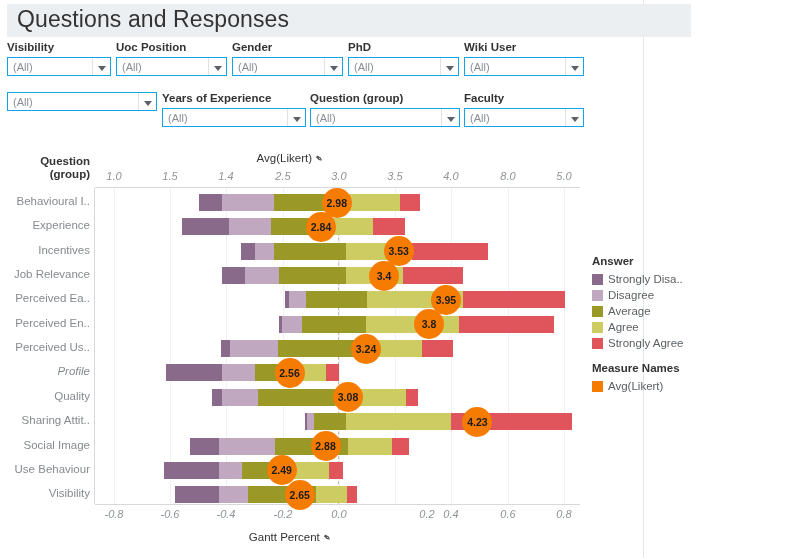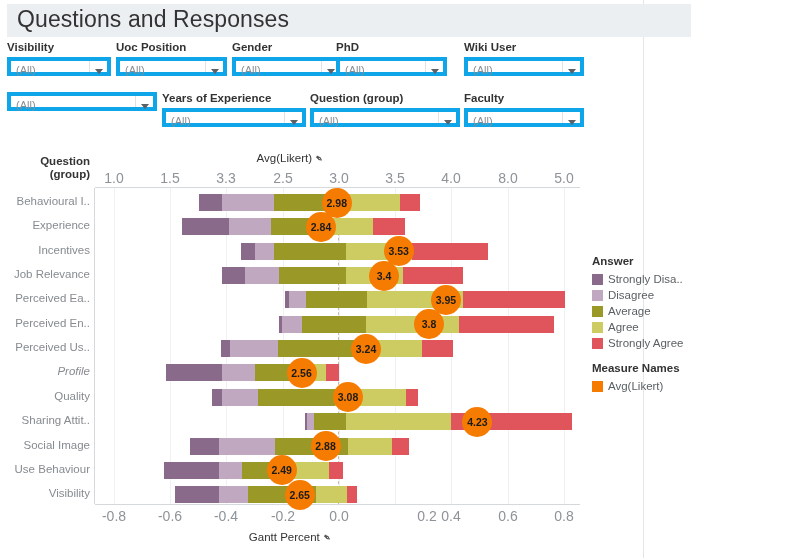--- a/index.html
+++ b/index.html
@@ -25,21 +25,21 @@
   }
 
   
   .filters{position:absolute;left:0;top:41px;width:698px;}
   .filter{position:absolute;}
   .filter .flabel{
     font-size:11.5px;font-weight:bold;color:#333;
     white-space:nowrap;margin-bottom:3px;line-height:13px;
   }
   .ddl{
-    position:relative;height:19px;border:4px solid #0ea5e9;background:#fff;
+    position:relative;height:19px;border:1px solid #0ea5e9;background:#fff;
     box-sizing:border-box;
   }
   .ddl .val{
     position:absolute;left:5px;top:2px;font-size:11px;color:#888e94;
     line-height:14px;white-space:nowrap;
   }
   .ddl .arrowbox{
     position:absolute;right:0;top:0;bottom:0;width:17px;
     border-left:1px solid #e0e3e6;
   }
@@ -63,22 +63,22 @@
     font-size:11.5px;color:#333;
   }
   .bottitle{
     position:absolute;top:383px;left:0;width:580px;text-align:center;
     font-size:11.5px;color:#333;
   }
   .pin{display:inline-block;margin-left:3px;font-size:10px;color:#555;
        transform:rotate(35deg);}
 
   .ticklabel{
-    position:absolute;font-size:14px;color:#8d9398;
-    transform:translateX(-50%);white-space:nowrap;
+    position:absolute;font-size:11px;color:#8d9398;
+    transform:translateX(-50%);white-space:nowrap;font-style:italic;
   }
   .toptick{top:22px;}
   .bottick{top:360px;}
 
   .axisline{position:absolute;background:#d6d9db;}
   .hline-top{left:95px;top:39px;width:485px;height:1px;}
   .hline-bot{left:95px;top:356px;width:485px;height:1px;}
   .vline-left{left:94px;top:40px;width:1px;height:316px;background:#d6d9db;position:absolute;}
 
   .gridv{position:absolute;top:40px;width:1px;height:316px;background:#f0f1f2;}
@@ -138,21 +138,21 @@
           <div class="arrowbox"></div>
         </div>
       </div>
       <div class="filter" style="left: 232px; top: 0px; width: 111px;">
         <div class="flabel">Gender</div>
         <div class="ddl">
           <div class="val">(All)</div>
           <div class="arrowbox"></div>
         </div>
       </div>
-      <div class="filter" style="left: 336px; top: 0px; width: 111px;">
+      <div class="filter" style="left: 348px; top: 0px; width: 111px;">
         <div class="flabel">PhD</div>
         <div class="ddl">
           <div class="val">(All)</div>
           <div class="arrowbox"></div>
         </div>
       </div>
       <div class="filter" style="left: 464px; top: 0px; width: 120px;">
         <div class="flabel">Wiki User</div>
         <div class="ddl">
           <div class="val">(All)</div>
@@ -206,21 +206,21 @@
       <div class="gridv" style="left: 226px;"></div>
       <div class="gridv" style="left: 283px;"></div>
       <div class="gridv" style="left: 339px;"></div>
       <div class="gridv" style="left: 395px;"></div>
       <div class="gridv" style="left: 451px;"></div>
       <div class="gridv" style="left: 508px;"></div>
       <div class="gridv" style="left: 564px;"></div>
       <div class="zeroline" style="left: 338px;"></div>
       <div class="ticklabel toptick" style="left: 114px;">1.0</div>
       <div class="ticklabel toptick" style="left: 170px;">1.5</div>
-      <div class="ticklabel toptick" style="left: 226px;">3.3</div>
+      <div class="ticklabel toptick" style="left: 226px;">1.4</div>
       <div class="ticklabel toptick" style="left: 283px;">2.5</div>
       <div class="ticklabel toptick" style="left: 339px; text-align: center;">3.0</div>
       <div class="ticklabel toptick" style="left: 395px;">3.5</div>
       <div class="ticklabel toptick" style="left: 451px;">4.0</div>
       <div class="ticklabel toptick" style="left: 508px;">8.0</div>
       <div class="ticklabel toptick" style="left: 564px;">5.0</div>
       <div class="ticklabel bottick" style="left: 114px;">-0.8</div>
       <div class="ticklabel bottick" style="left: 170px;">-0.6</div>
       <div class="ticklabel bottick" style="left: 226px;">-0.4</div>
       <div class="ticklabel bottick" style="left: 283px;">-0.2</div>
@@ -293,21 +293,21 @@
       </div>
       <div class="bubble" style="left: 351px; top: 185.6px;">3.24</div>
       <div class="rowlabel" style="top: 216.45px; font-style: italic;">Profile</div>
       <div class="bar" style="left: 166px; top: 216.45px; width: 173px;">
         <div class="seg" style="left: 0px; width: 56px; background: rgb(138, 106, 138);"></div>
         <div class="seg" style="left: 56px; width: 33px; background: rgb(191, 168, 192);"></div>
         <div class="seg" style="left: 89px; width: 41px; background: rgb(154, 152, 38);"></div>
         <div class="seg" style="left: 130px; width: 30px; background: rgb(204, 204, 99);"></div>
         <div class="seg" style="left: 160px; width: 13px; background: rgb(224, 85, 92);"></div>
       </div>
-      <div class="bubble" style="left: 274.5px; top: 209.95px; margin-left: 12px;">2.56</div>
+      <div class="bubble" style="left: 274.5px; top: 209.95px;">2.56</div>
       <div class="rowlabel" style="top: 240.8px;">Quality</div>
       <div class="bar" style="left: 212px; top: 240.8px; width: 206px;">
         <div class="seg" style="left: 0px; width: 10px; background: rgb(138, 106, 138);"></div>
         <div class="seg" style="left: 10px; width: 36px; background: rgb(191, 168, 192);"></div>
         <div class="seg" style="left: 46px; width: 77px; background: rgb(154, 152, 38);"></div>
         <div class="seg" style="left: 123px; width: 71px; background: rgb(204, 204, 99);"></div>
         <div class="seg" style="left: 194px; width: 12px; background: rgb(224, 85, 92);"></div>
       </div>
       <div class="bubble" style="left: 333px; top: 234.3px;">3.08</div>
       <div class="rowlabel" style="top: 265.15px; text-align: right;">Sharing Attit..</div>

